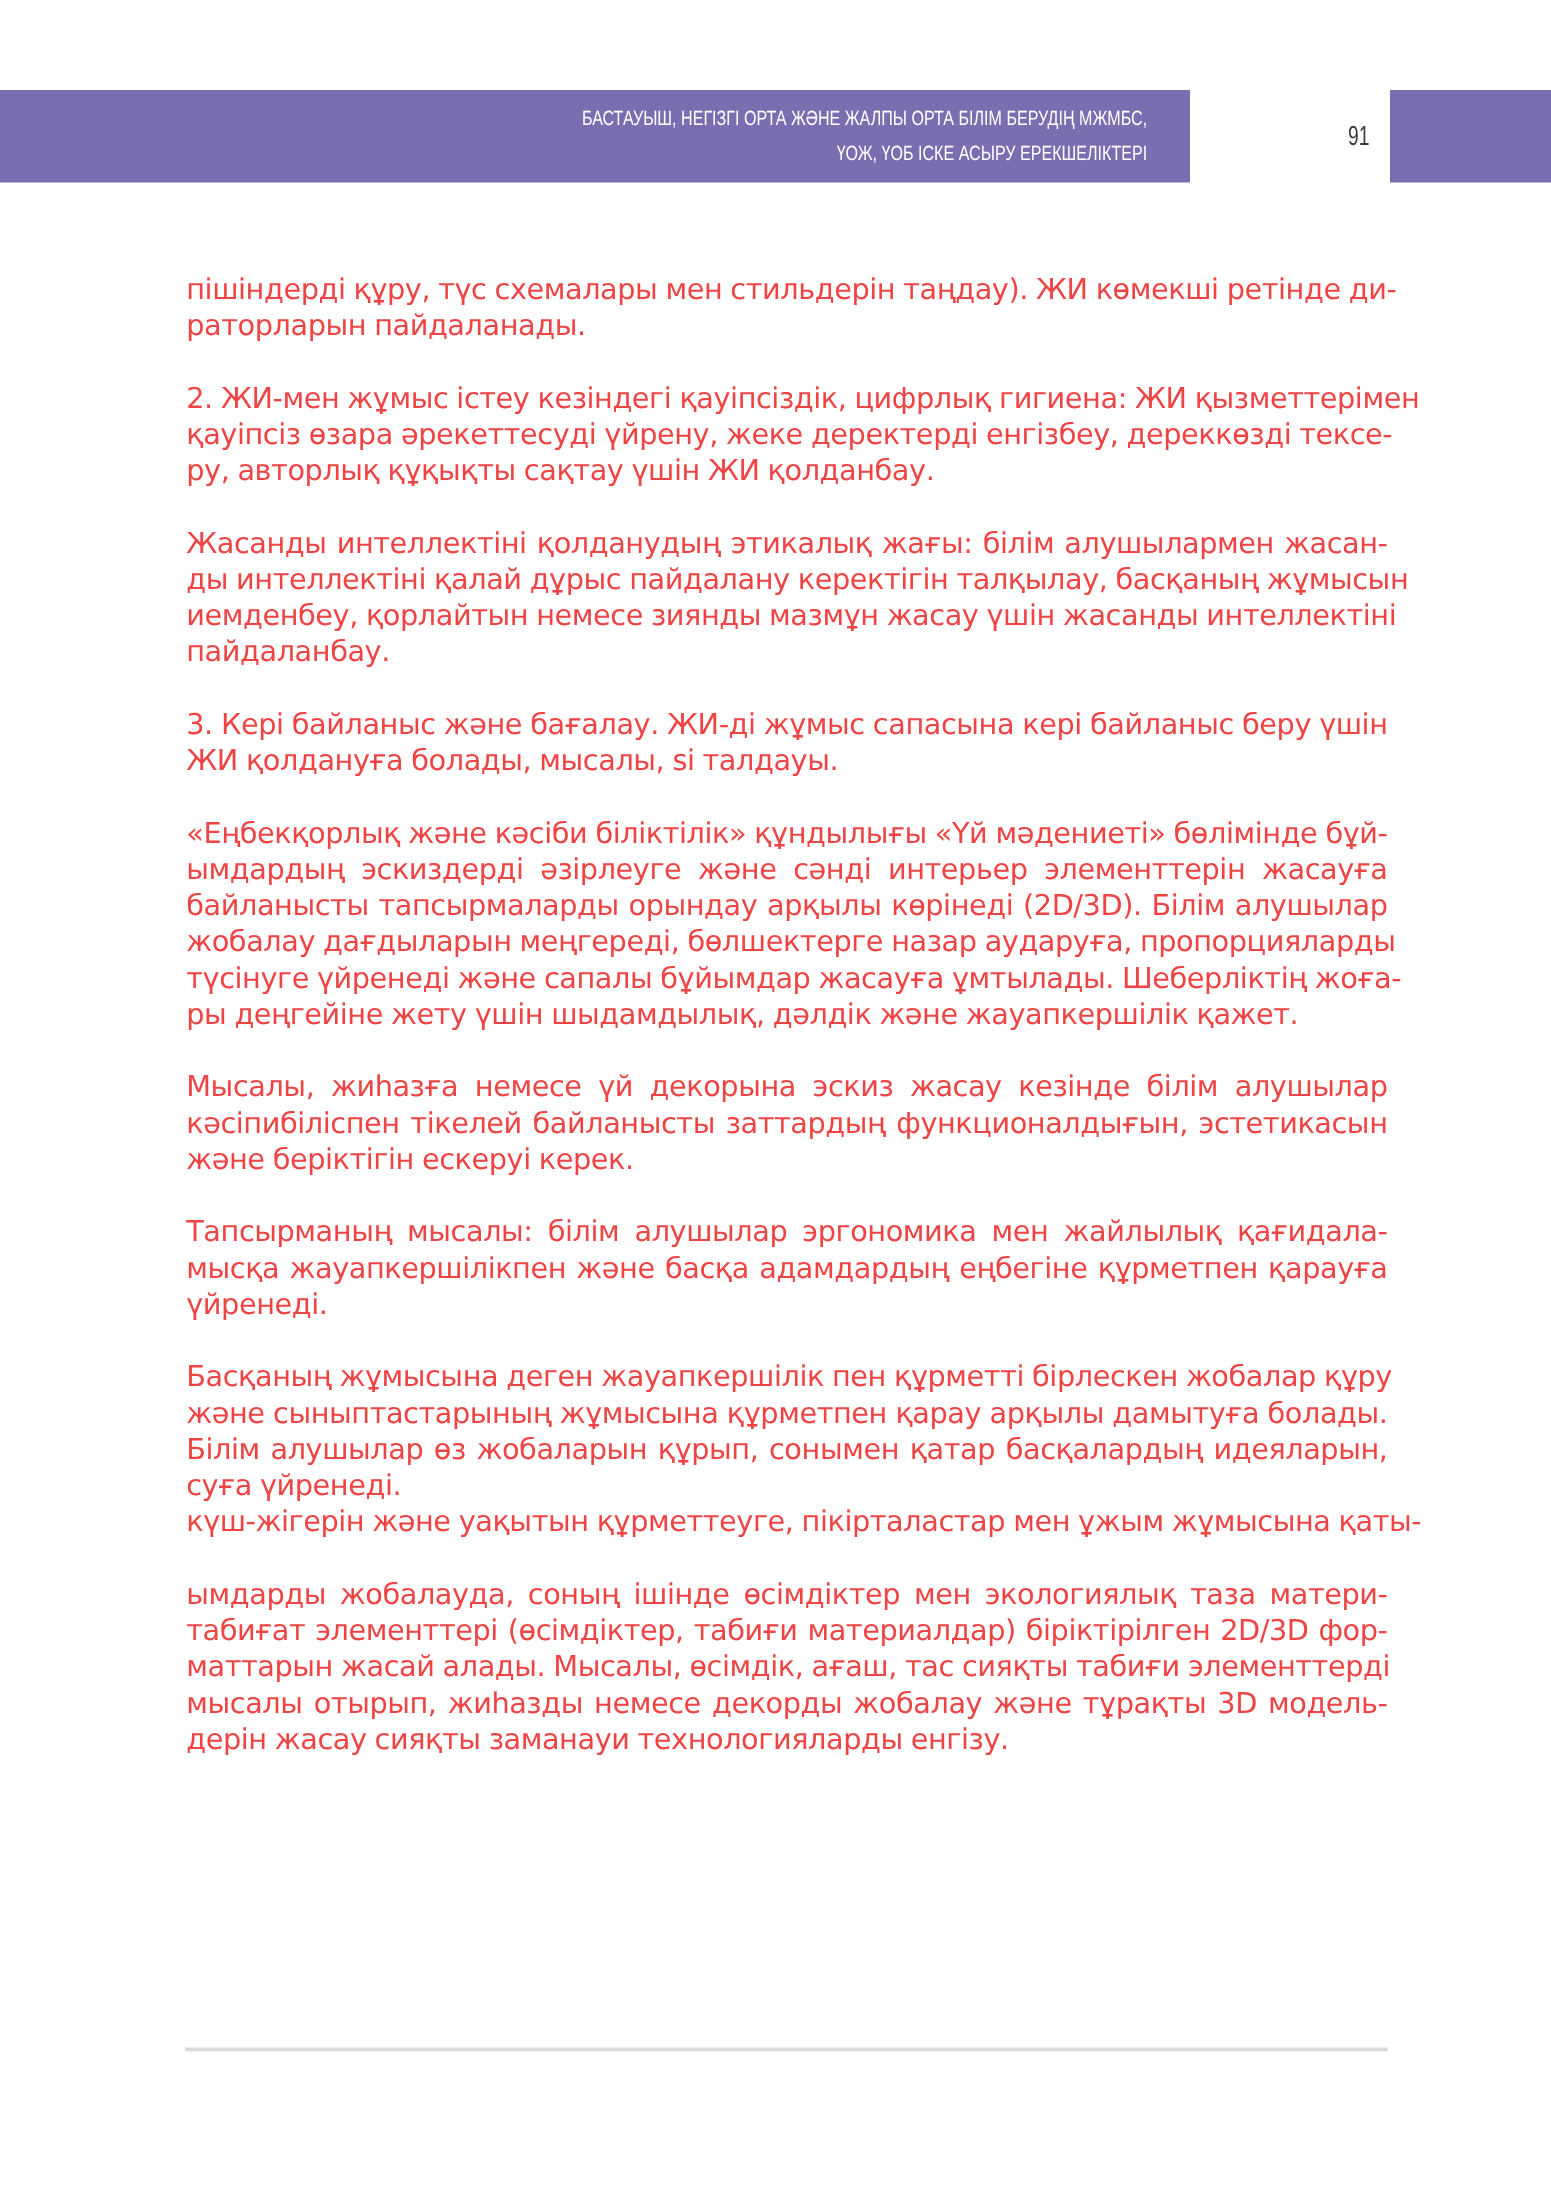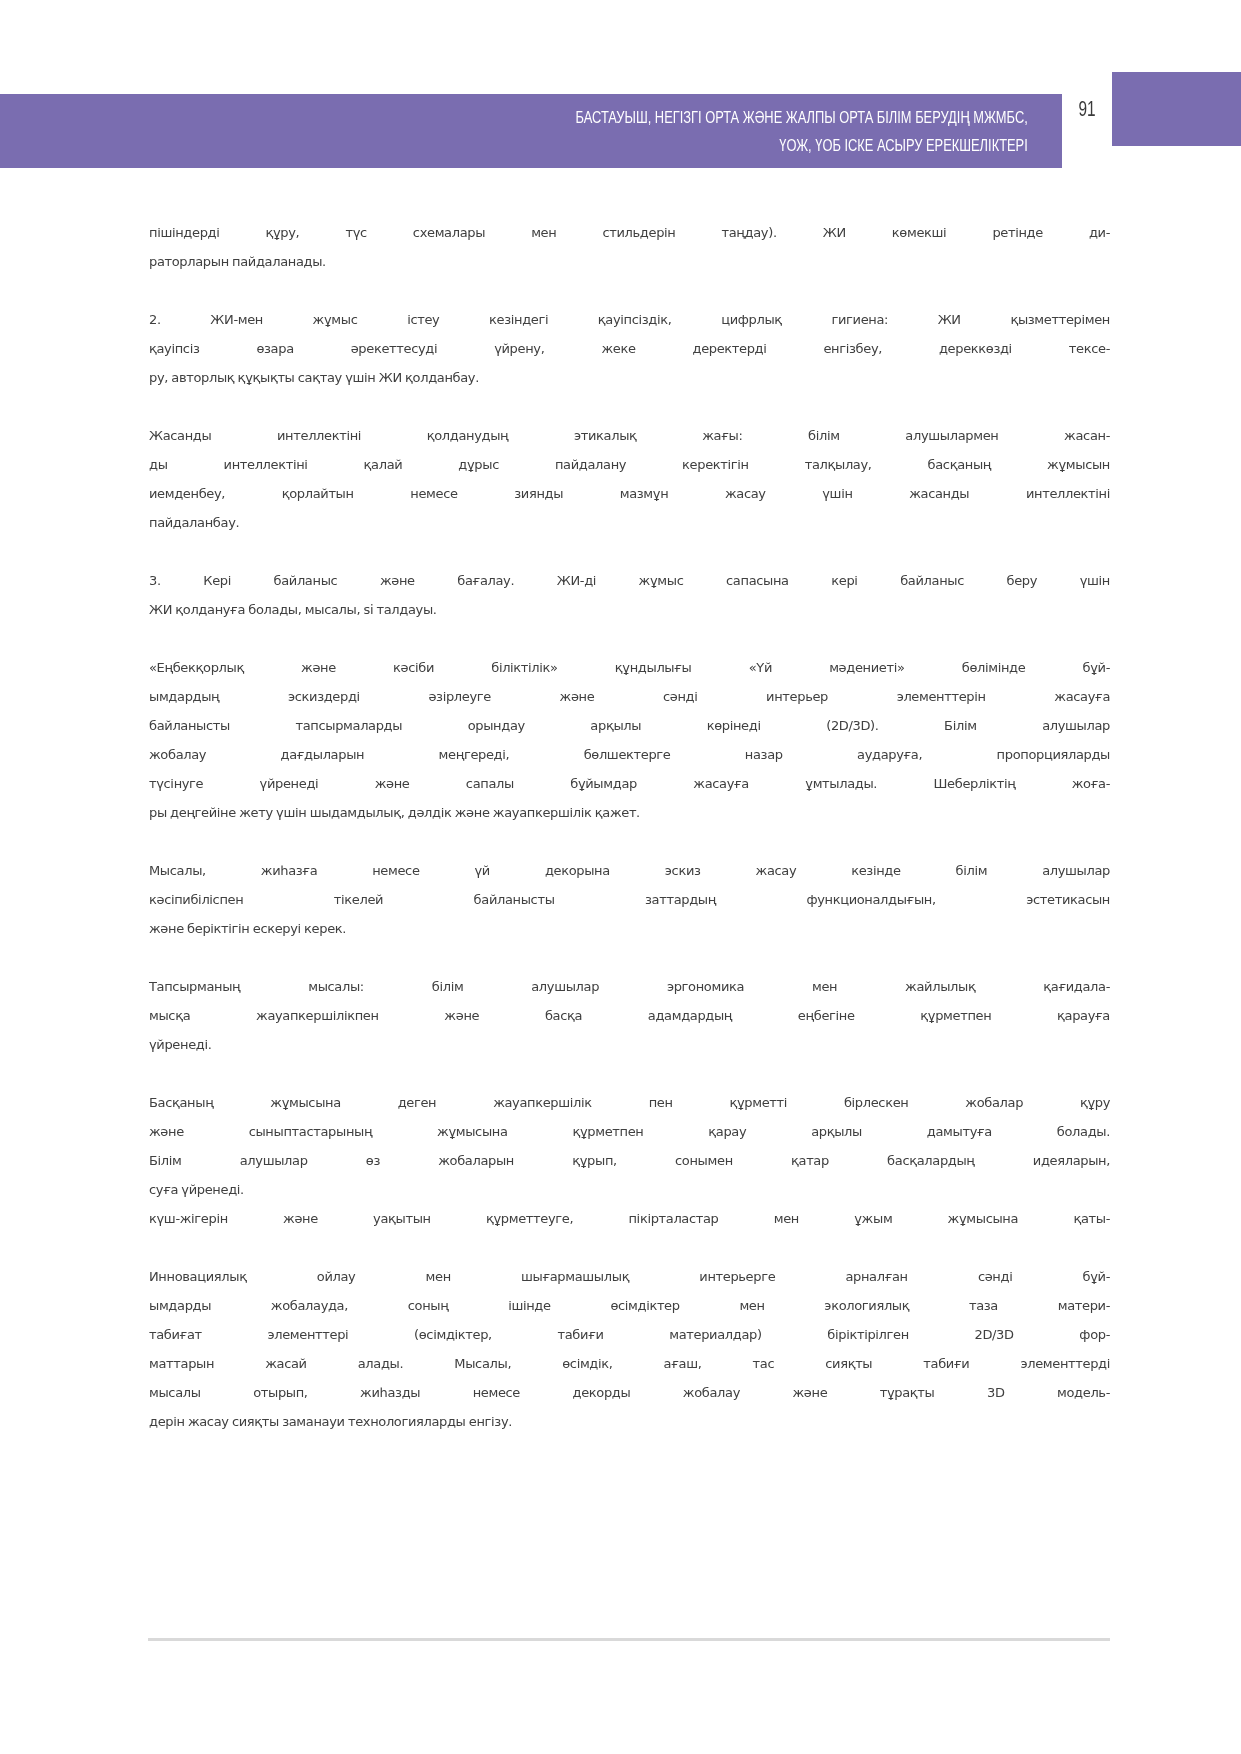--- a/index.html
+++ b/index.html
@@ -11,24 +11,23 @@
       width: 1241px;
       height: 1754px;
       position: relative;
       overflow: hidden;
       font-family: "DejaVu Sans", sans-serif;
     }
     .header-band {
       position: absolute;
       left: 0;
       top: 72px;
-      width: 1062px;
+      width: 952px;
       height: 74px;
       background: #7a6db0;
-      margin-top: 22px;
     }
     .header-title {
       position: absolute;
       right: 34px;
       top: 9px;
       text-align: right;
       color: #ffffff;
       font-family: "Liberation Sans", sans-serif;
       font-size: 16.5px;
       line-height: 28px;
@@ -57,23 +56,23 @@
       top: 72px;
       width: 129px;
       height: 74px;
       background: #7a6db0;
     }
     .content {
       position: absolute;
       left: 149px;
       top: 218px;
       width: 961px;
-      color: #404040;
+      color: #ef4444;
       font-family: "DejaVu Sans", sans-serif;
-      font-size: 13px;
+      font-size: 23px;
       letter-spacing: -0.35px;
       word-spacing: -0.5px;
     }
     .para {
       margin: 0 0 29px 0;
     }
     .ln {
       display: block;
       height: 29px;
       line-height: 29px;
@@ -146,21 +145,20 @@
     <span class="ln last">үйренеді.</span>
   </div>
   <div class="para">
     <span class="ln">Басқаның жұмысына деген жауапкершілік пен құрметті бірлескен жобалар құру</span>
     <span class="ln">және сыныптастарының жұмысына құрметпен қарау арқылы дамытуға болады.</span>
     <span class="ln">Білім алушылар өз жобаларын құрып, сонымен қатар басқалардың идеяларын,</span>
     <span class="ln last">суға үйренеді.</span>
     <span class="ln">күш-жігерін және уақытын құрметтеуге, пікірталастар мен ұжым жұмысына қаты-</span>
   </div>
   <div class="para">
-    <span class="ln">Инновациялық ойлау мен шығармашылық интерьерге арналған сәнді бұй-</span>
     <span class="ln">ымдарды жобалауда, соның ішінде өсімдіктер мен экологиялық таза матери-</span>
     <span class="ln">табиғат элементтері (өсімдіктер, табиғи материалдар) біріктірілген 2D/3D фор-</span>
     <span class="ln">маттарын жасай алады. Мысалы, өсімдік, ағаш, тас сияқты табиғи элементтерді</span>
     <span class="ln">мысалы отырып, жиһазды немесе декорды жобалау және тұрақты 3D модель-</span>
     <span class="ln last">дерін жасау сияқты заманауи технологияларды енгізу.</span>
   </div>
 </div>
 
 <div class="footer-rule"></div>
 

